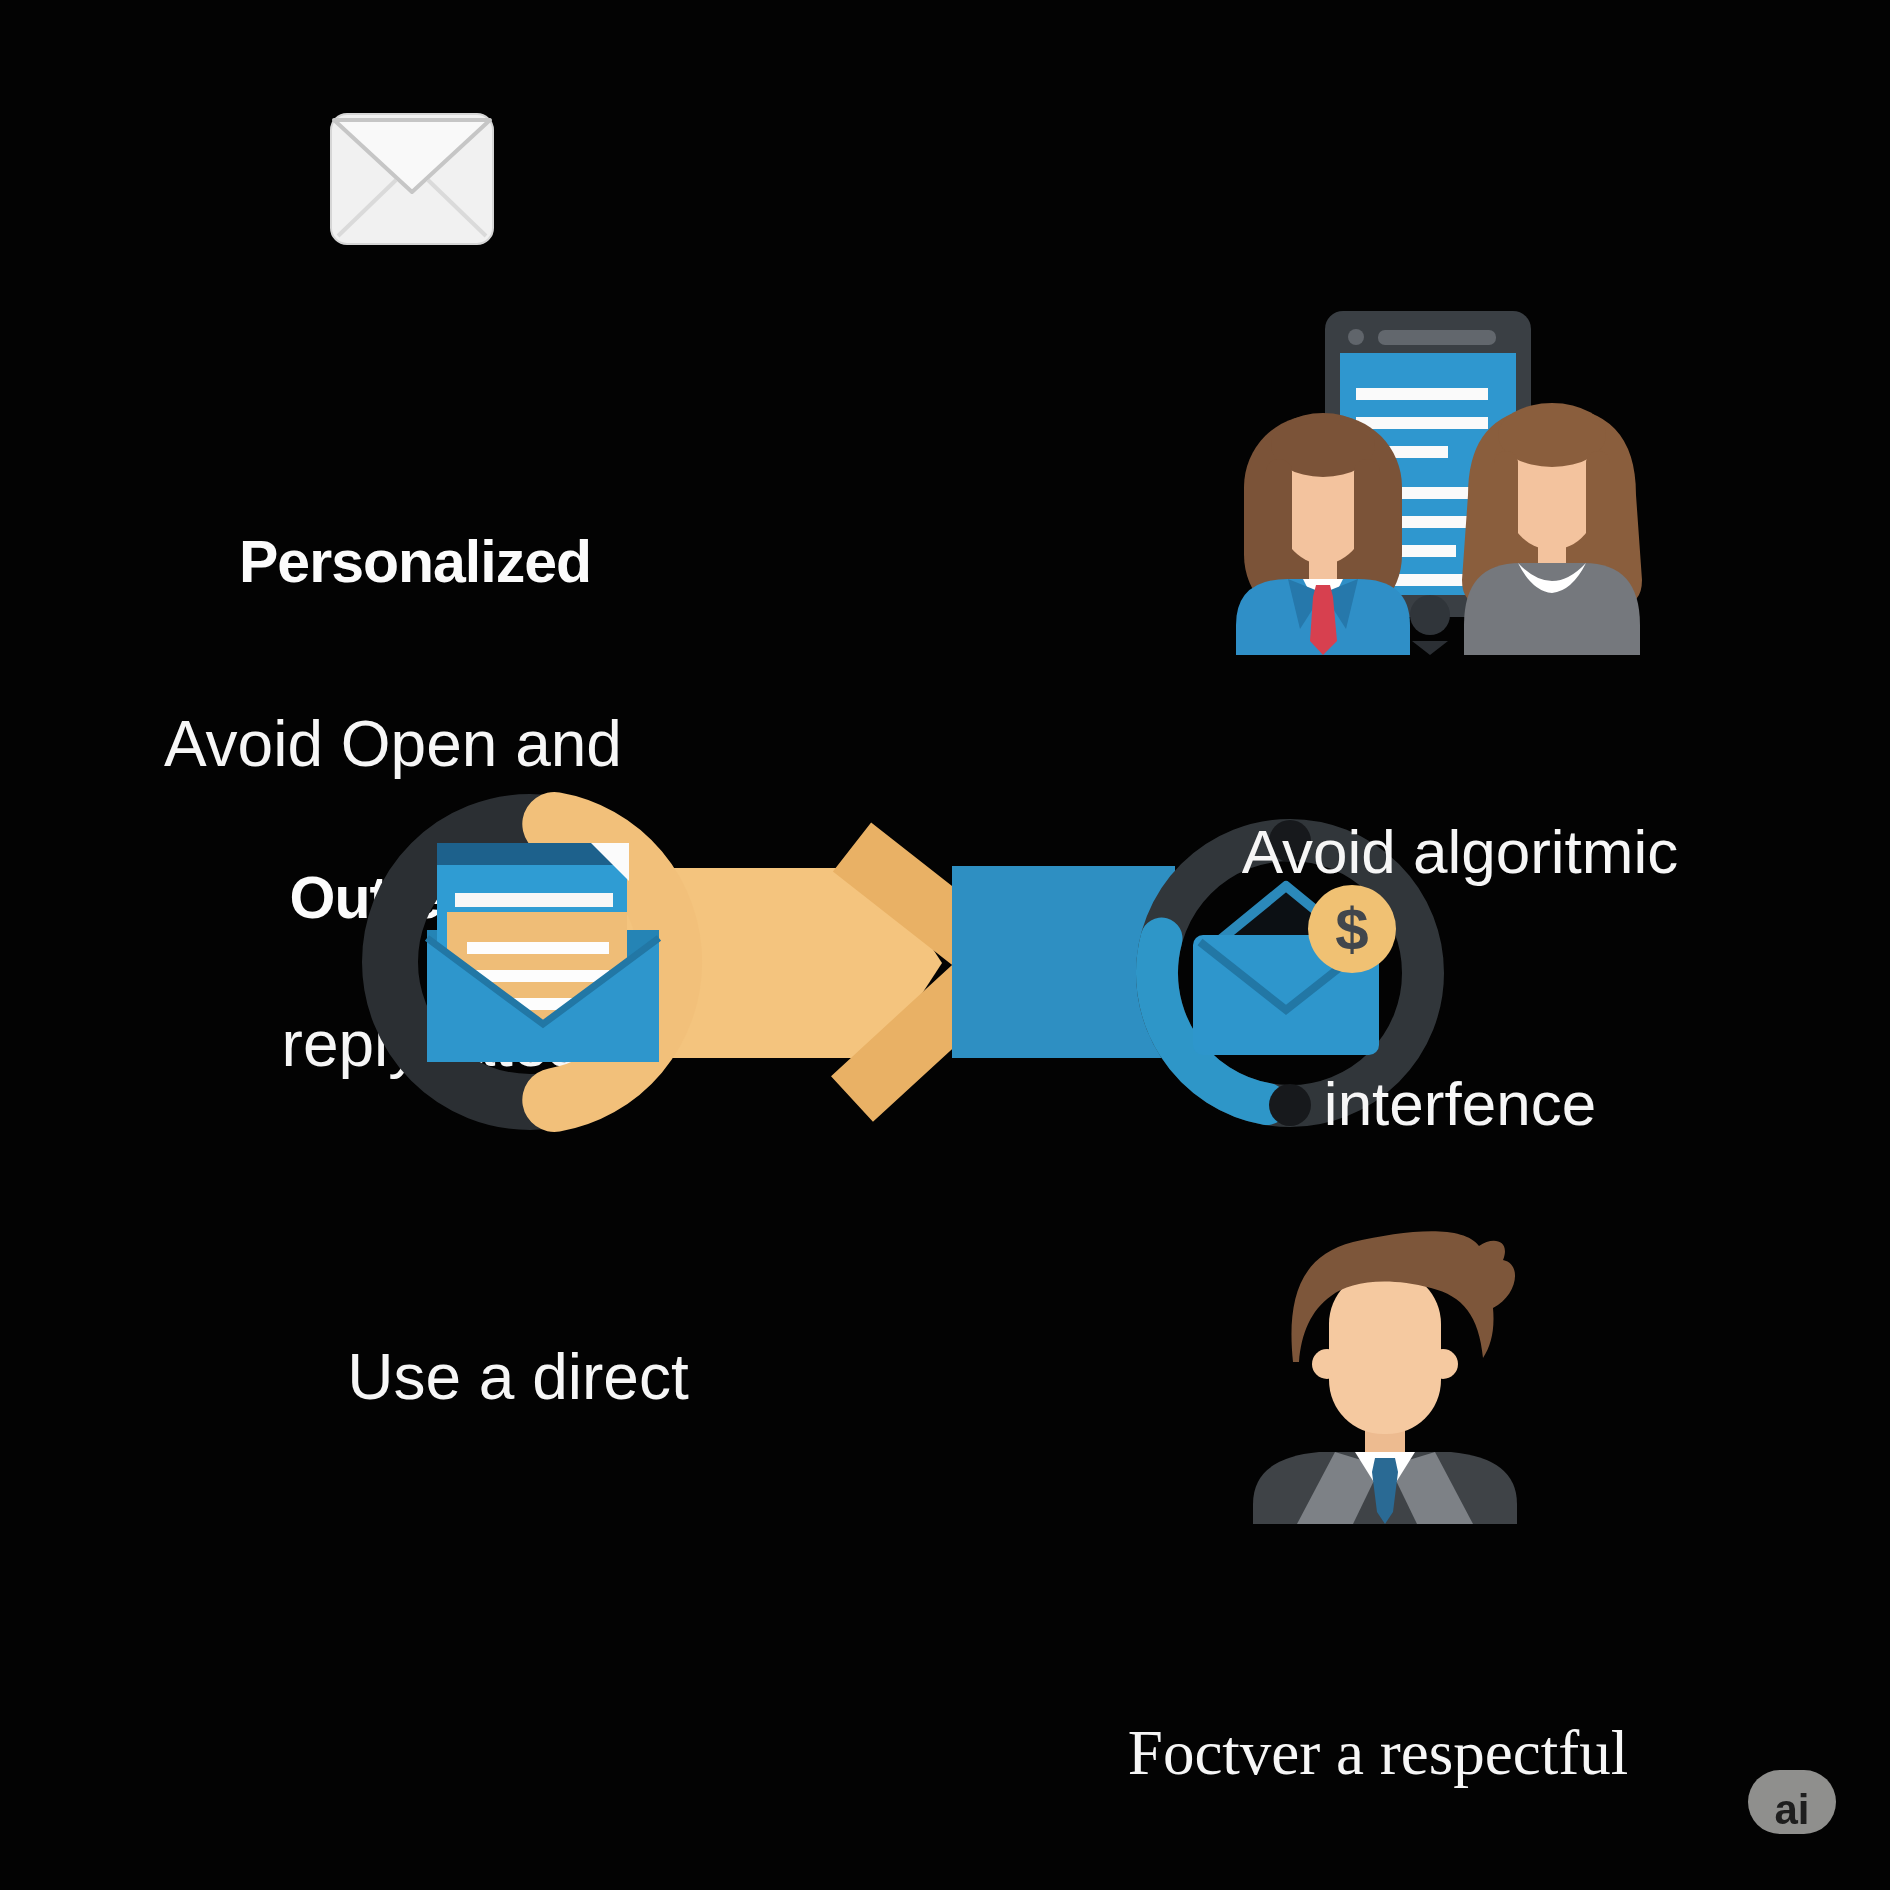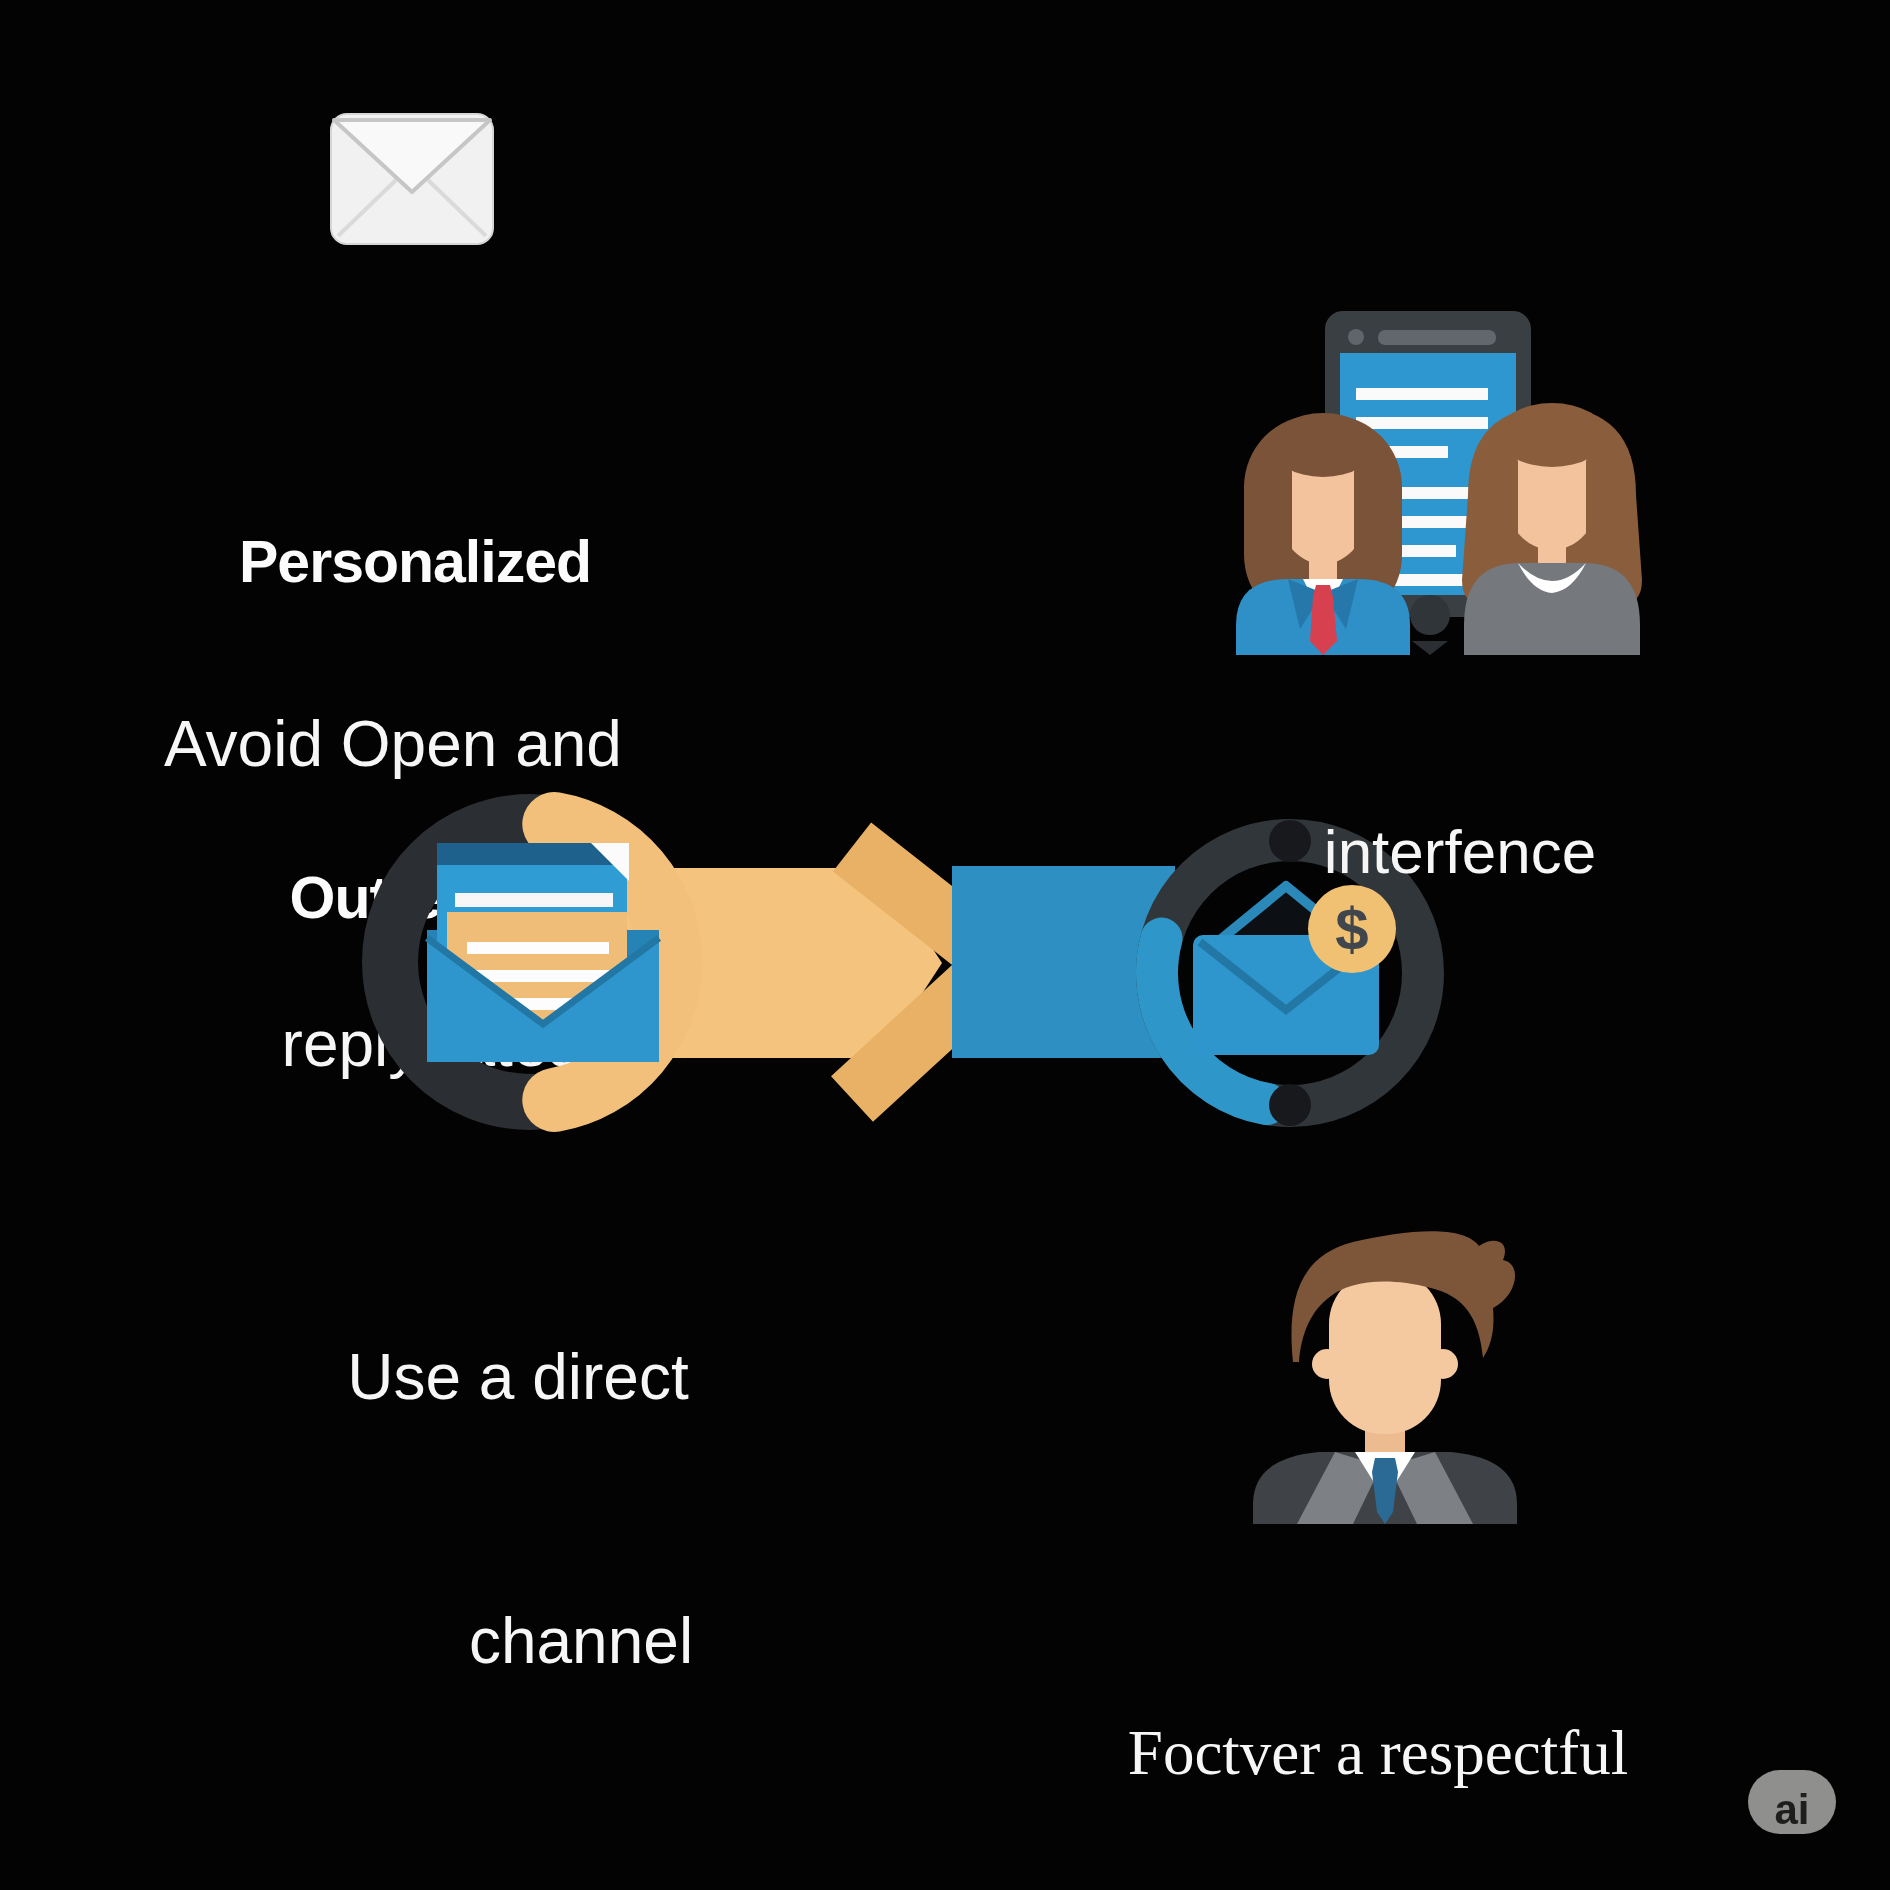--- a/index.html
+++ b/index.html
@@ -77,21 +77,20 @@
       <path d="M 1198 958 L 1286 886 L 1374 958" fill="#0c1014" stroke="#2b89ba" stroke-width="10" stroke-linejoin="round"></path>
       <rect x="1193" y="935" width="186" height="120" rx="10" fill="#2e96cc"></rect>
       <path d="M 1200 942 L 1286 1010 L 1372 942" fill="none" stroke="#2277a5" stroke-width="8"></path>
       <circle cx="1352" cy="929" r="44" fill="#f0c173"></circle>
       <text x="1352" y="950" text-anchor="middle" font-family="Liberation Sans, sans-serif" font-size="60" font-weight="700" fill="#41464c">$</text>
     </g>
   </svg>
 
   <div id="flow-caption" class="abs txt">
     <span class="line" style="left:-22px;">Use a direct</span>
-    <span class="line" style="left:41px;">channel</span>
   </div>
 
   <svg class="abs" style="left:1180px;top:295px;" width="470" height="360" viewBox="0 0 470 360">
     <g>
       <rect x="145" y="16" width="206" height="306" rx="18" fill="#3a3f44"></rect>
       <circle cx="176" cy="42" r="8" fill="#60656b"></circle>
       <rect x="198" y="35" width="118" height="15" rx="7" fill="#62676d"></rect>
       <rect x="160" y="58" width="176" height="242" fill="#2f97cf"></rect>
       <g fill="#fafafa">
         <rect x="176" y="93" width="132" height="12"></rect>
@@ -127,20 +126,21 @@
       <ellipse cx="372" cy="140" rx="54" ry="32" fill="#8a5e3d"></ellipse>
       <rect x="314" y="156" width="24" height="124" rx="12" fill="#8a5e3d"></rect>
       <rect x="406" y="156" width="24" height="124" rx="12" fill="#8a5e3d"></rect>
       <rect x="358" y="240" width="28" height="30" fill="#f3c39e"></rect>
       <path d="M 284 360 L 284 330 Q 284 268 340 268 L 404 268 Q 460 268 460 330 L 460 360 Z" fill="#75787d"></path>
       <path d="M 338 268 Q 372 304 406 268 Q 392 296 372 298 Q 352 296 338 268 Z" fill="#ffffff"></path>
     </g>
   </svg>
 
   <div id="topright-caption" class="abs txt">
+    <span class="line">Avoid algoritmic</span>
     <span class="line">interfence</span>
   </div>
 
   <svg class="abs" style="left:1235px;top:1212px;" width="300" height="312" viewBox="0 0 300 312">
     <rect x="130" y="200" width="40" height="50" fill="#edbb90"></rect>
     <circle cx="92" cy="152" r="15" fill="#f5c9a0"></circle>
     <circle cx="208" cy="152" r="15" fill="#f5c9a0"></circle>
     <rect x="94" y="58" width="112" height="164" rx="54" fill="#f5c9a0"></rect>
     <path d="M 58 150 C 52 92 62 44 118 30 C 170 18 228 12 244 34 C 258 24 276 28 268 48 C 288 52 282 84 258 96 C 260 118 256 134 248 146 C 244 104 228 84 196 76 C 150 64 114 70 96 84 C 76 98 66 122 64 150 Z" fill="#7d563a"></path>
     <path d="M 18 312 L 18 292 Q 18 246 84 240 L 216 240 Q 282 246 282 292 L 282 312 Z" fill="#3f4347"></path>

